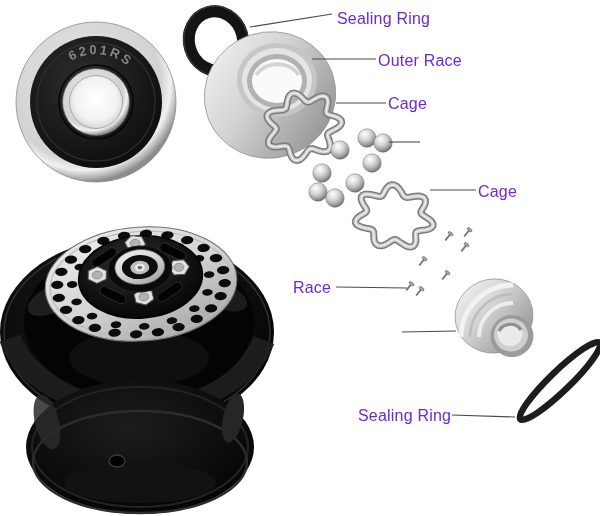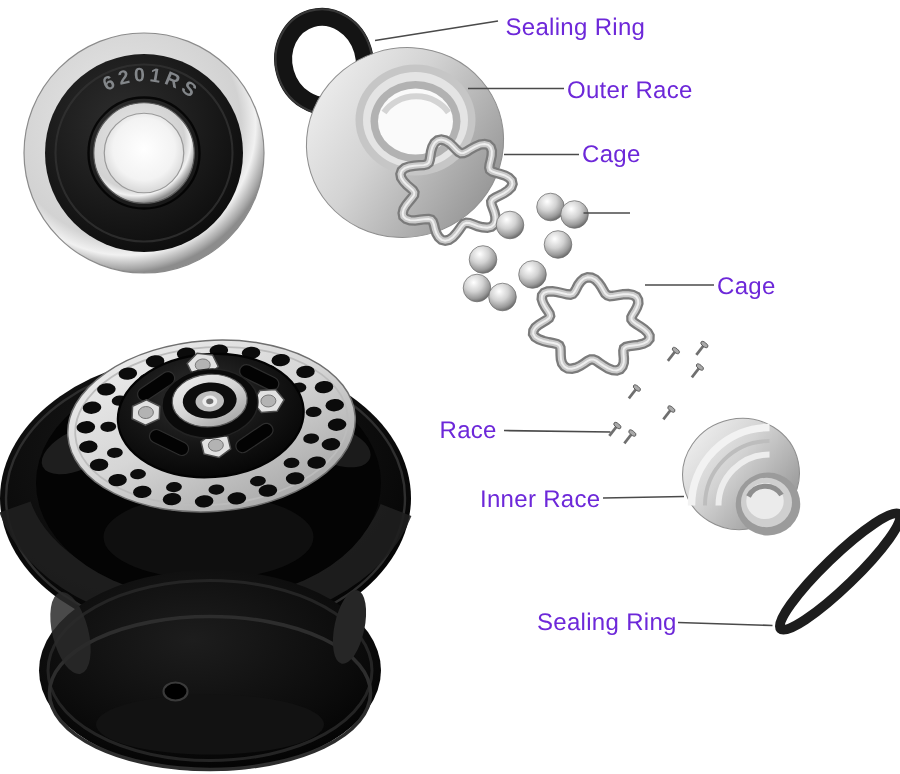--- a/index.html
+++ b/index.html
@@ -264,16 +264,15 @@
     <line x1="402" y1="332" x2="456" y2="331"></line>
     <line x1="452" y1="415" x2="515" y2="417"></line>
   </g>
 </svg>
 
 <div class="lbl" style="left:337px;top:9px">Sealing Ring</div>
 <div class="lbl" style="left:378px;top:51px">Outer Race</div>
 <div class="lbl" style="left:388px;top:94px">Cage</div>
 <div class="lbl" style="left:478px;top:182px">Cage</div>
 <div class="lbl" style="left:293px;top:278px">Race</div>
-<div class="lbl" style="left:320px;top:324px">Inner Race</div>
 <div class="lbl" style="left:358px;top:406px">Sealing Ring</div>
 
 </div>
 
 </body></html>

